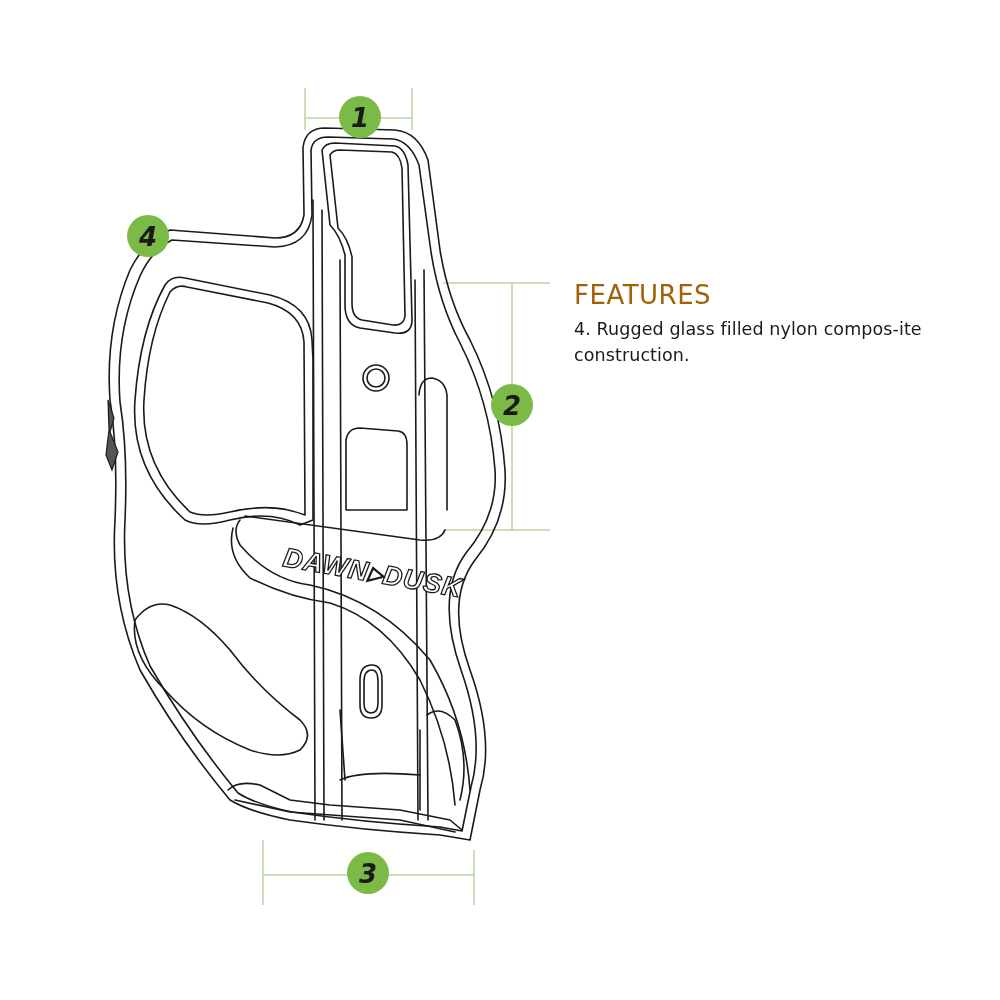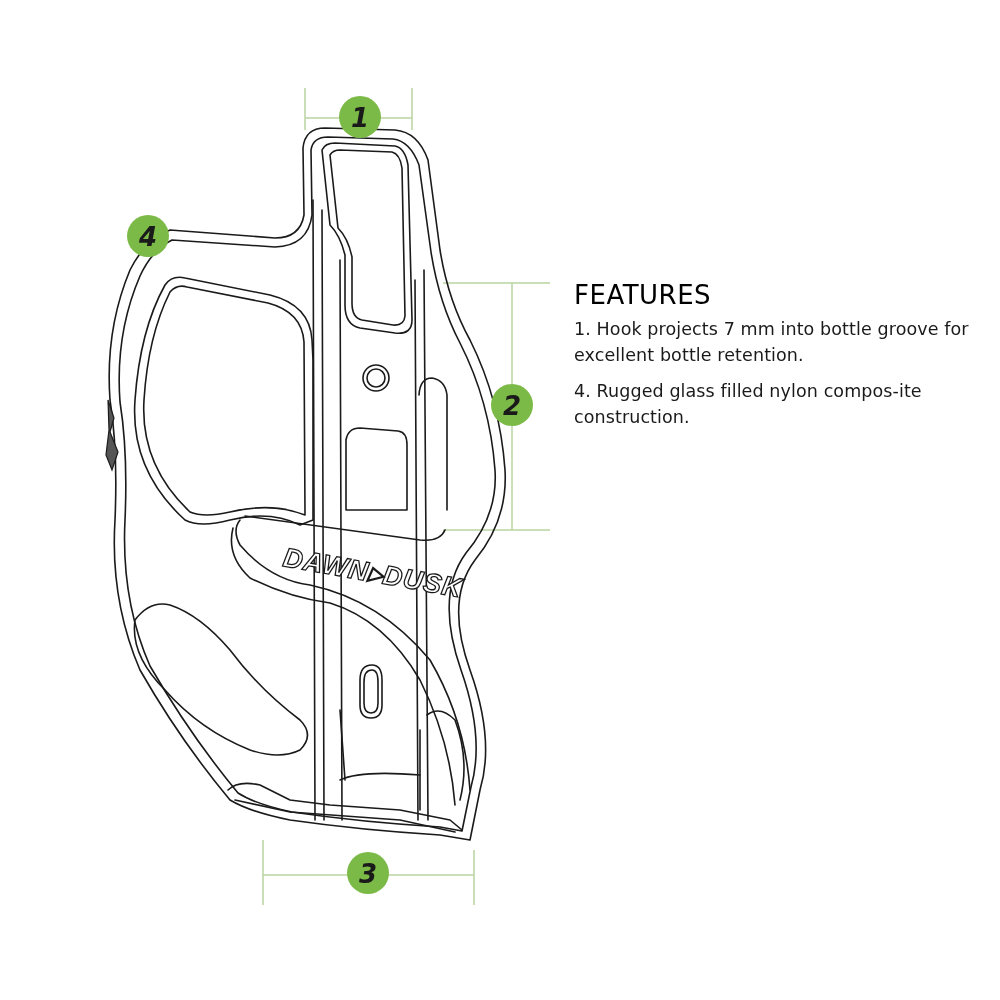--- a/index.html
+++ b/index.html
@@ -1,19 +1,19 @@
 <!DOCTYPE html>
 <html><head>
   <meta charset="utf-8">
   <style>
     html, body { margin: 0; padding: 0; background: #ffffff; }
     body { width: 1000px; height: 1000px; position: relative; overflow: hidden; font-family: "Liberation Sans", sans-serif; }
     #diagram { position: absolute; left: 0; top: 0; width: 1000px; height: 1000px; }
     .features { position: absolute; left: 574px; top: 280px; width: 420px; color: #1a1a1a; }
-    .features h2 { margin: 0 0 6px 0; font-family: "DejaVu Sans", sans-serif; font-weight: 400; font-size: 26px; letter-spacing: 0.5px; color: #000000; }
+    .features h2 { margin: 0 0 6px 0; font-family: "DejaVu Sans", sans-serif; font-weight: 400; font-size: 26px; letter-spacing: 0.5px; color: #a16207; }
     .features ol { list-style: none; margin: 0; padding: 0; }
     .features li { font-family: "DejaVu Sans", sans-serif; font-size: 17.5px; line-height: 26px; margin: 0 0 10px 0; letter-spacing: 0.1px; }
     .badge-num { font-family: "DejaVu Sans", sans-serif; font-weight: 700; font-style: italic; font-size: 26px; fill: #1a1a1a; }
   </style>
 </head>
 <body>
 
 <svg id="diagram" viewBox="0 0 1000 1000" xmlns="http://www.w3.org/2000/svg">
 
   <g stroke="#b9d49f" stroke-width="1.5" fill="none">
@@ -92,16 +92,15 @@
   </g>
   <g>
     <circle cx="148" cy="236" r="21" fill="#7cba48"></circle>
     <text class="badge-num" x="148" y="246" text-anchor="middle">4</text>
   </g>
 </svg>
 
 <div class="features">
   <h2>FEATURES</h2>
   <ol>
-    <li>1. Hook projects 7 mm into bottle groove for excellent bottle retention.</li>
     <li>4. Rugged glass filled nylon compos-ite construction.</li>
   </ol>
 </div>
 
 </body></html>

